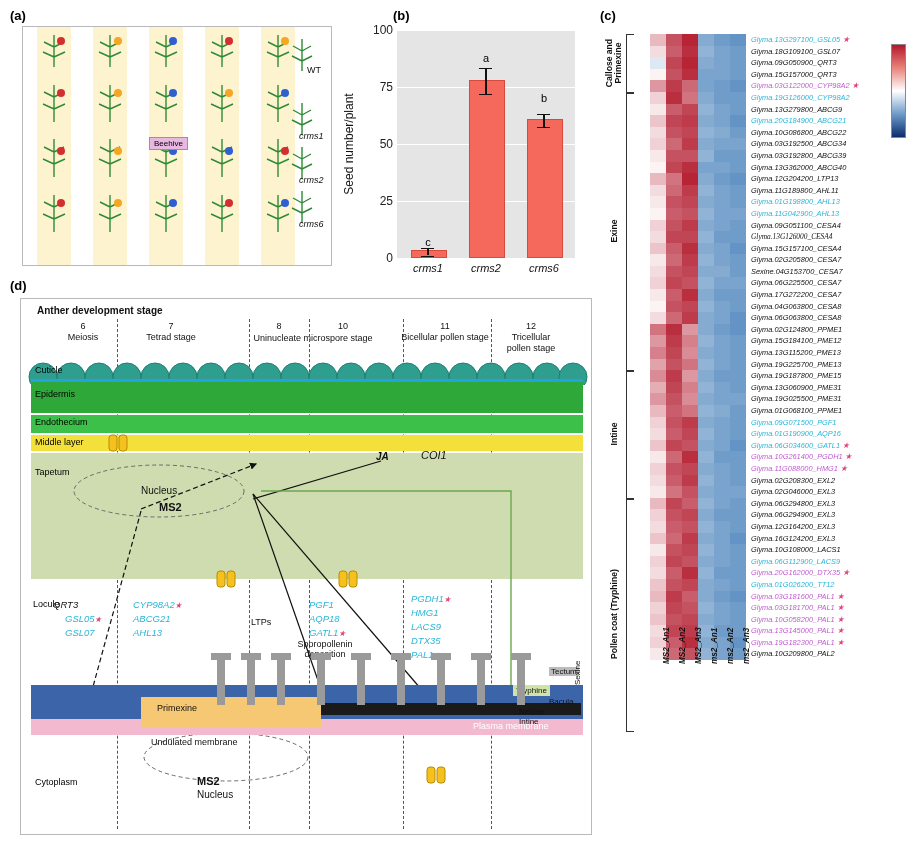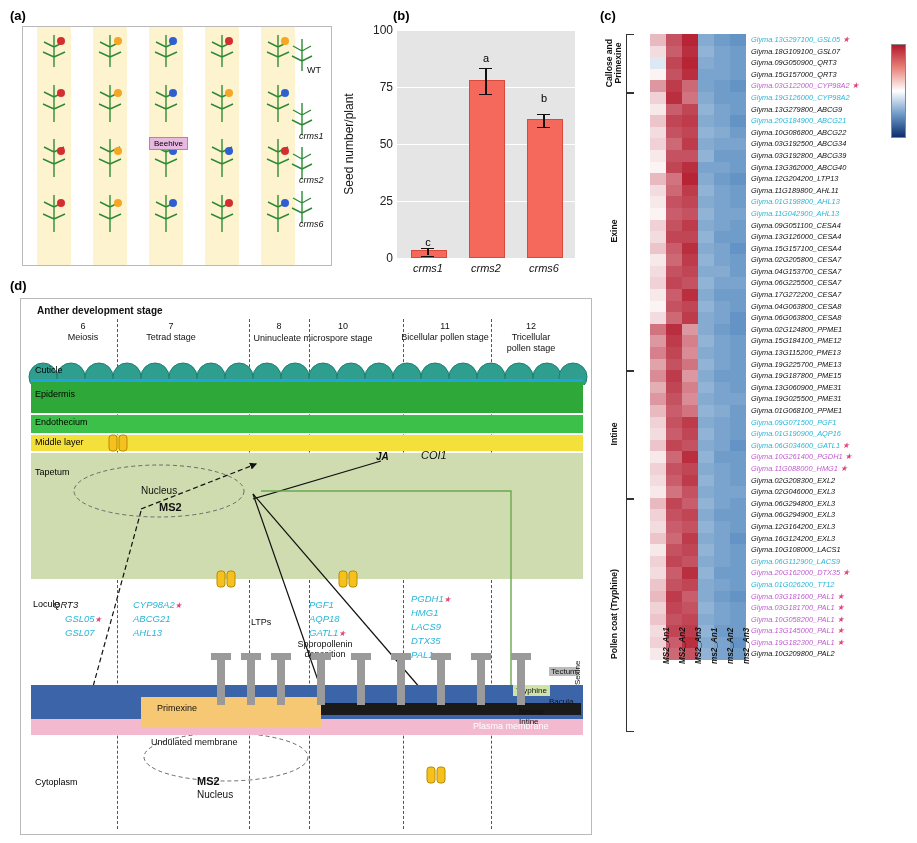--- a/index.html
+++ b/index.html
@@ -330,21 +330,21 @@
         <div class="hm-cell" style="background: rgb(111, 156, 201);"></div>
         <div class="hm-label" style="color: rgb(17, 17, 17);">Glyma.09G051100_CESA4</div>
       </div>
       <div class="hm-row">
         <div class="hm-cell" style="background: rgb(243, 220, 223);"></div>
         <div class="hm-cell" style="background: rgb(193, 70, 85);"></div>
         <div class="hm-cell" style="background: rgb(193, 70, 85);"></div>
         <div class="hm-cell" style="background: rgb(144, 179, 214);"></div>
         <div class="hm-cell" style="background: rgb(111, 156, 201);"></div>
         <div class="hm-cell" style="background: rgb(111, 156, 201);"></div>
-        <div class="hm-label" style="color: rgb(17, 17, 17);">Glyma.13G126000_CESA4</div>
+        <div class="hm-label" style="color: rgb(17, 17, 17); font-family: Liberation Serif, serif;">Glyma.13G126000_CESA4</div>
       </div>
       <div class="hm-row">
         <div class="hm-cell" style="background: rgb(236, 197, 202);"></div>
         <div class="hm-cell" style="background: rgb(201, 93, 107);"></div>
         <div class="hm-cell" style="background: rgb(186, 47, 64);"></div>
         <div class="hm-cell" style="background: rgb(133, 171, 209);"></div>
         <div class="hm-cell" style="background: rgb(122, 163, 205);"></div>
         <div class="hm-cell" style="background: rgb(100, 148, 197);"></div>
         <div class="hm-label" style="color: rgb(17, 17, 17);">Glyma.15G157100_CESA4</div>
       </div>
@@ -357,21 +357,21 @@
         <div class="hm-cell" style="background: rgb(111, 156, 201);"></div>
         <div class="hm-label" style="color: rgb(17, 17, 17);">Glyma.02G205800_CESA7</div>
       </div>
       <div class="hm-row">
         <div class="hm-cell" style="background: rgb(243, 220, 223);"></div>
         <div class="hm-cell" style="background: rgb(197, 82, 96);"></div>
         <div class="hm-cell" style="background: rgb(193, 70, 85);"></div>
         <div class="hm-cell" style="background: rgb(133, 171, 209);"></div>
         <div class="hm-cell" style="background: rgb(133, 171, 209);"></div>
         <div class="hm-cell" style="background: rgb(111, 156, 201);"></div>
-        <div class="hm-label" style="color: rgb(17, 17, 17);">Glyma.04G153700_CESA7</div>
+        <div class="hm-label" style="color: rgb(17, 17, 17);">Sexine.04G153700_CESA7</div>
       </div>
       <div class="hm-row">
         <div class="hm-cell" style="background: rgb(240, 209, 213);"></div>
         <div class="hm-cell" style="background: rgb(193, 70, 85);"></div>
         <div class="hm-cell" style="background: rgb(197, 82, 96);"></div>
         <div class="hm-cell" style="background: rgb(144, 179, 214);"></div>
         <div class="hm-cell" style="background: rgb(122, 163, 205);"></div>
         <div class="hm-cell" style="background: rgb(122, 163, 205);"></div>
         <div class="hm-label" style="color: rgb(17, 17, 17);">Glyma.06G225500_CESA7</div>
       </div>

